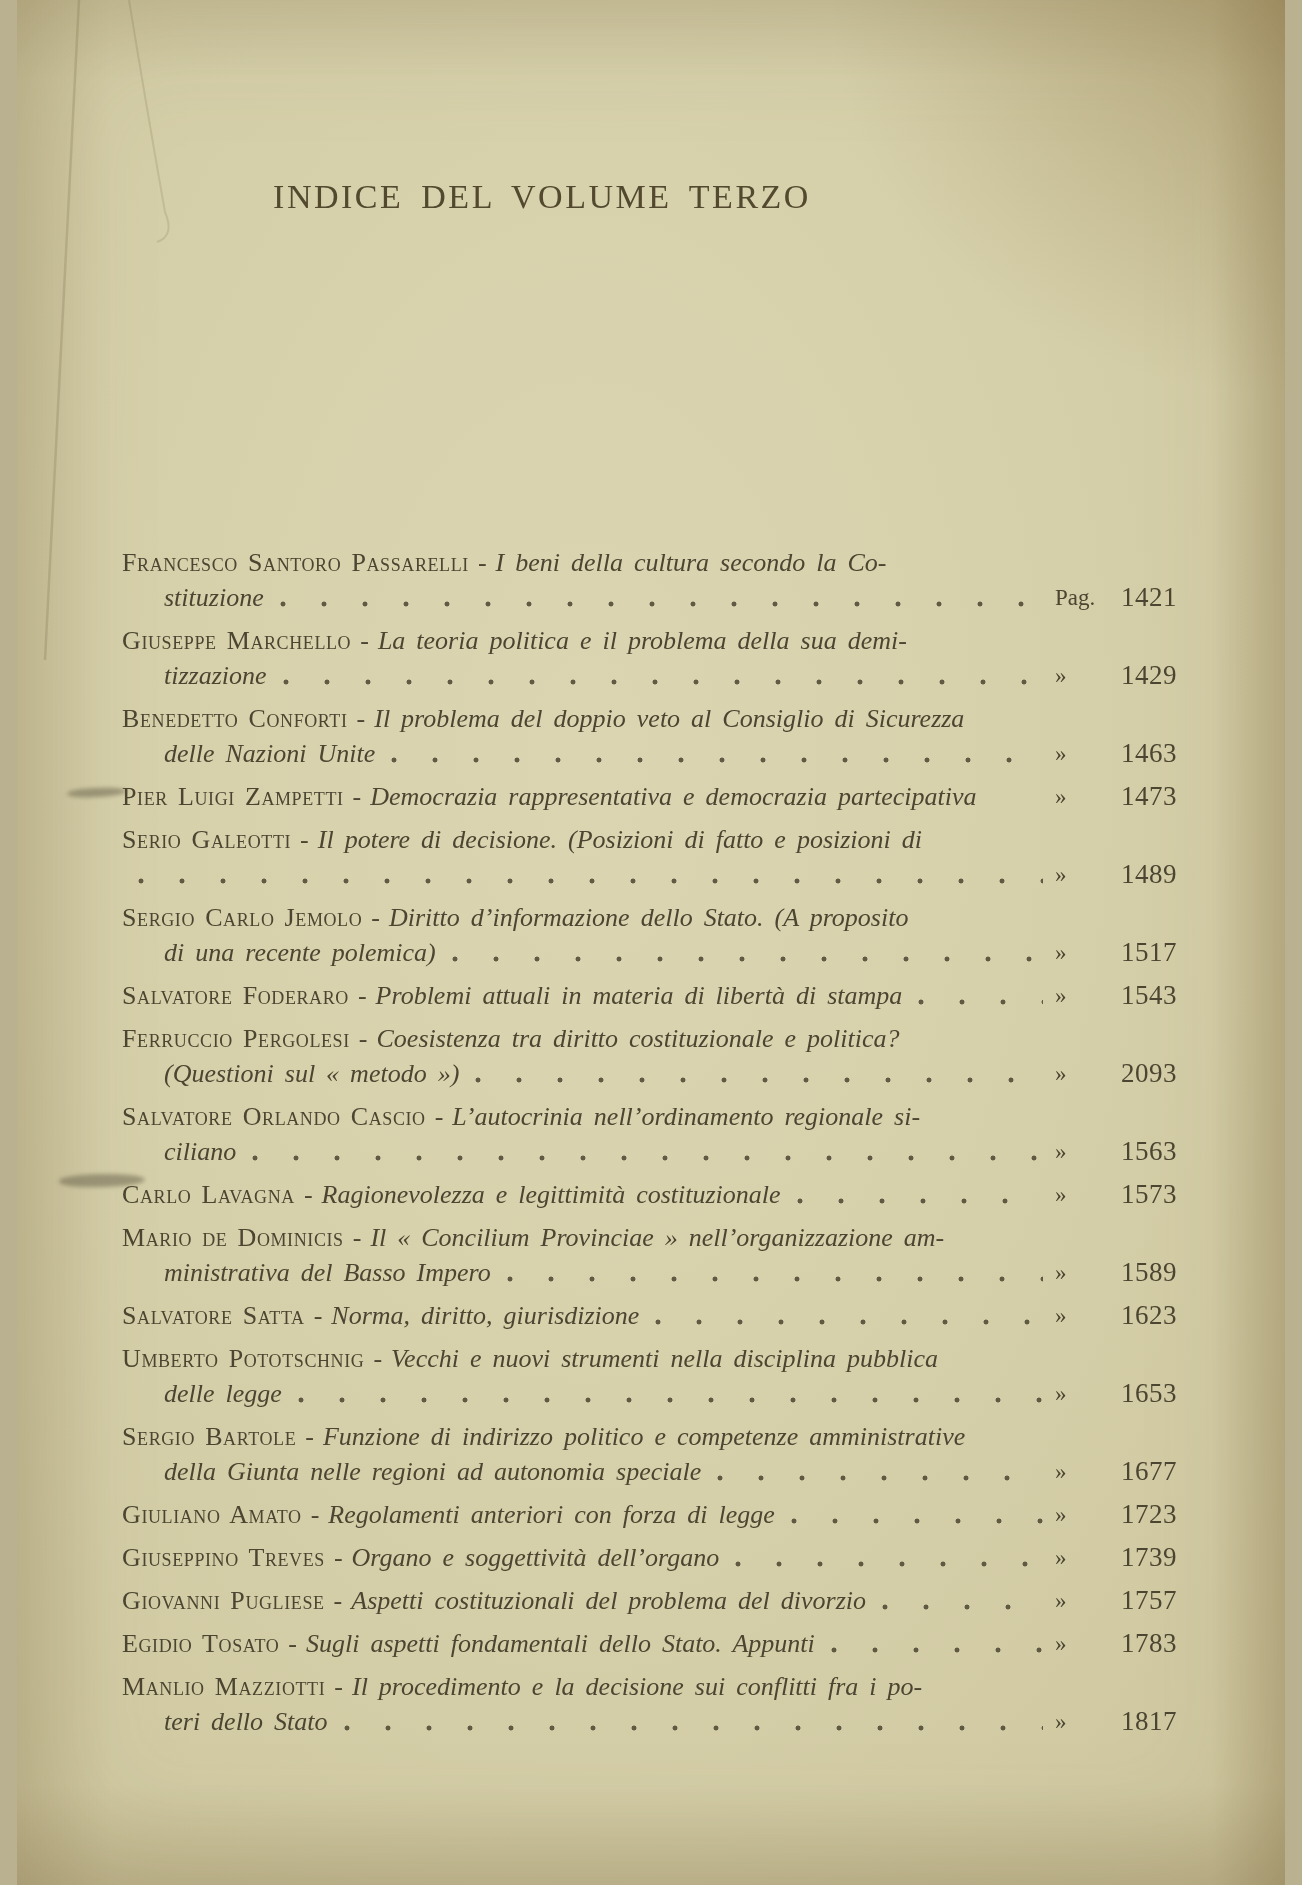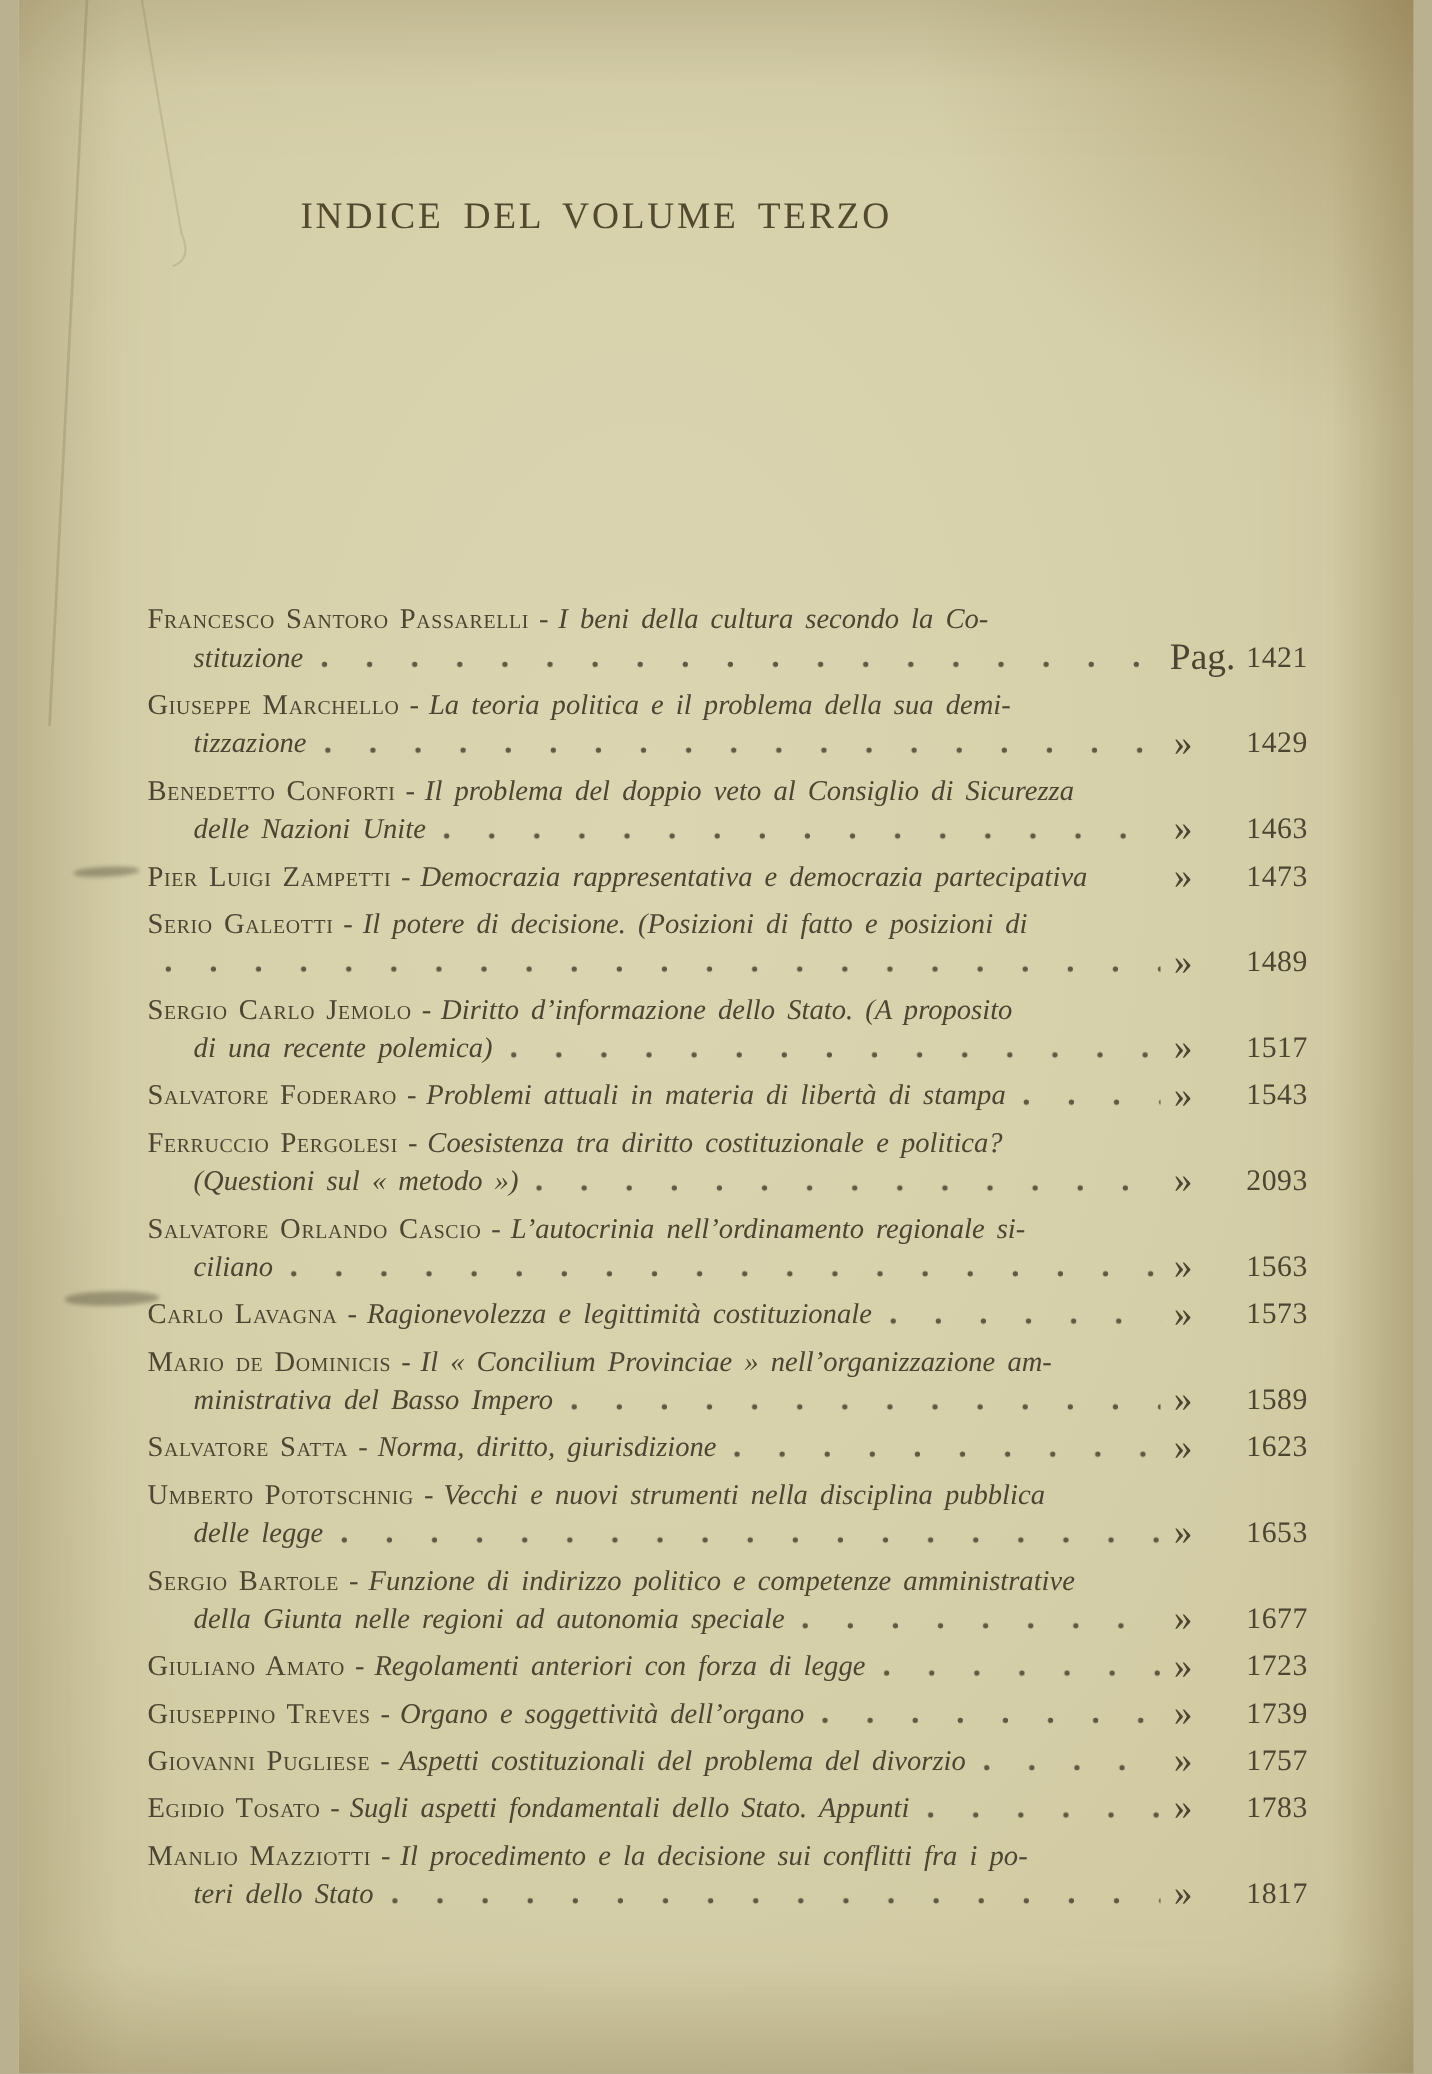--- a/index.html
+++ b/index.html
@@ -33,38 +33,38 @@
   .smudge-2 { left:42px; top:1174px; width:86px; height:13px; transform:rotate(-1.5deg); }
 
   .doc-title {
     position:absolute; top:178px; left:105px; width:840px;
     text-align:center;
     font-size:34px; letter-spacing:2.5px; word-spacing:7px;
     color:#53492f;
     white-space:nowrap;
   }
 
-  .toc { position:absolute; top:545px; left:105px; width:1055px;margin-left:12px; }
+  .toc { position:absolute; top:545px; left:105px; width:1055px; }
   .entry { margin-bottom:8px; font-size:26px; }
   .line { line-height:35px; white-space:nowrap; }
   .first-line { overflow:hidden; }
   .last-line { display:flex; align-items:center; }
   .author, .author2 { font-variant: small-caps; letter-spacing:.6px; word-spacing:3px; }
   .sep, .sep2 { margin:0 9px; }
   .sep:empty, .sep2:empty, .author2:empty { display:none; margin:0; }
   .first-line:empty { display:none; }
   .titlepart, .cont-text { font-style: italic; word-spacing:4.5px; }
   .cont { flex:0 0 auto; min-width:0; }
   .cont.indent { padding-left:42px; }
   .dots { flex:1 1 auto; min-width:0; align-self:stretch; margin:0 12px 0 16px;
     background-image: radial-gradient(circle at 3px 3px, rgba(76,69,49,.85) 2.1px, rgba(76,69,49,0) 2.8px);
     background-size: 41px 6px; background-repeat: repeat-x;
     background-position: left 0 bottom 8px; }
   .dots.no-leader { background:none; }
-  .ref { flex:0 0 56px; font-size:34px; }
+  .ref { flex:0 0 56px; font-size:23px; }
   .pagenum { flex:0 0 66px; text-align:right; font-size:27px; letter-spacing:.5px; }
 </style>
 </head>
 <body>
 
 <div class="page">
 
   <div class="shade shade-top"></div>
   <div class="shade shade-left"></div>
   <div class="shade shade-bottom"></div>

